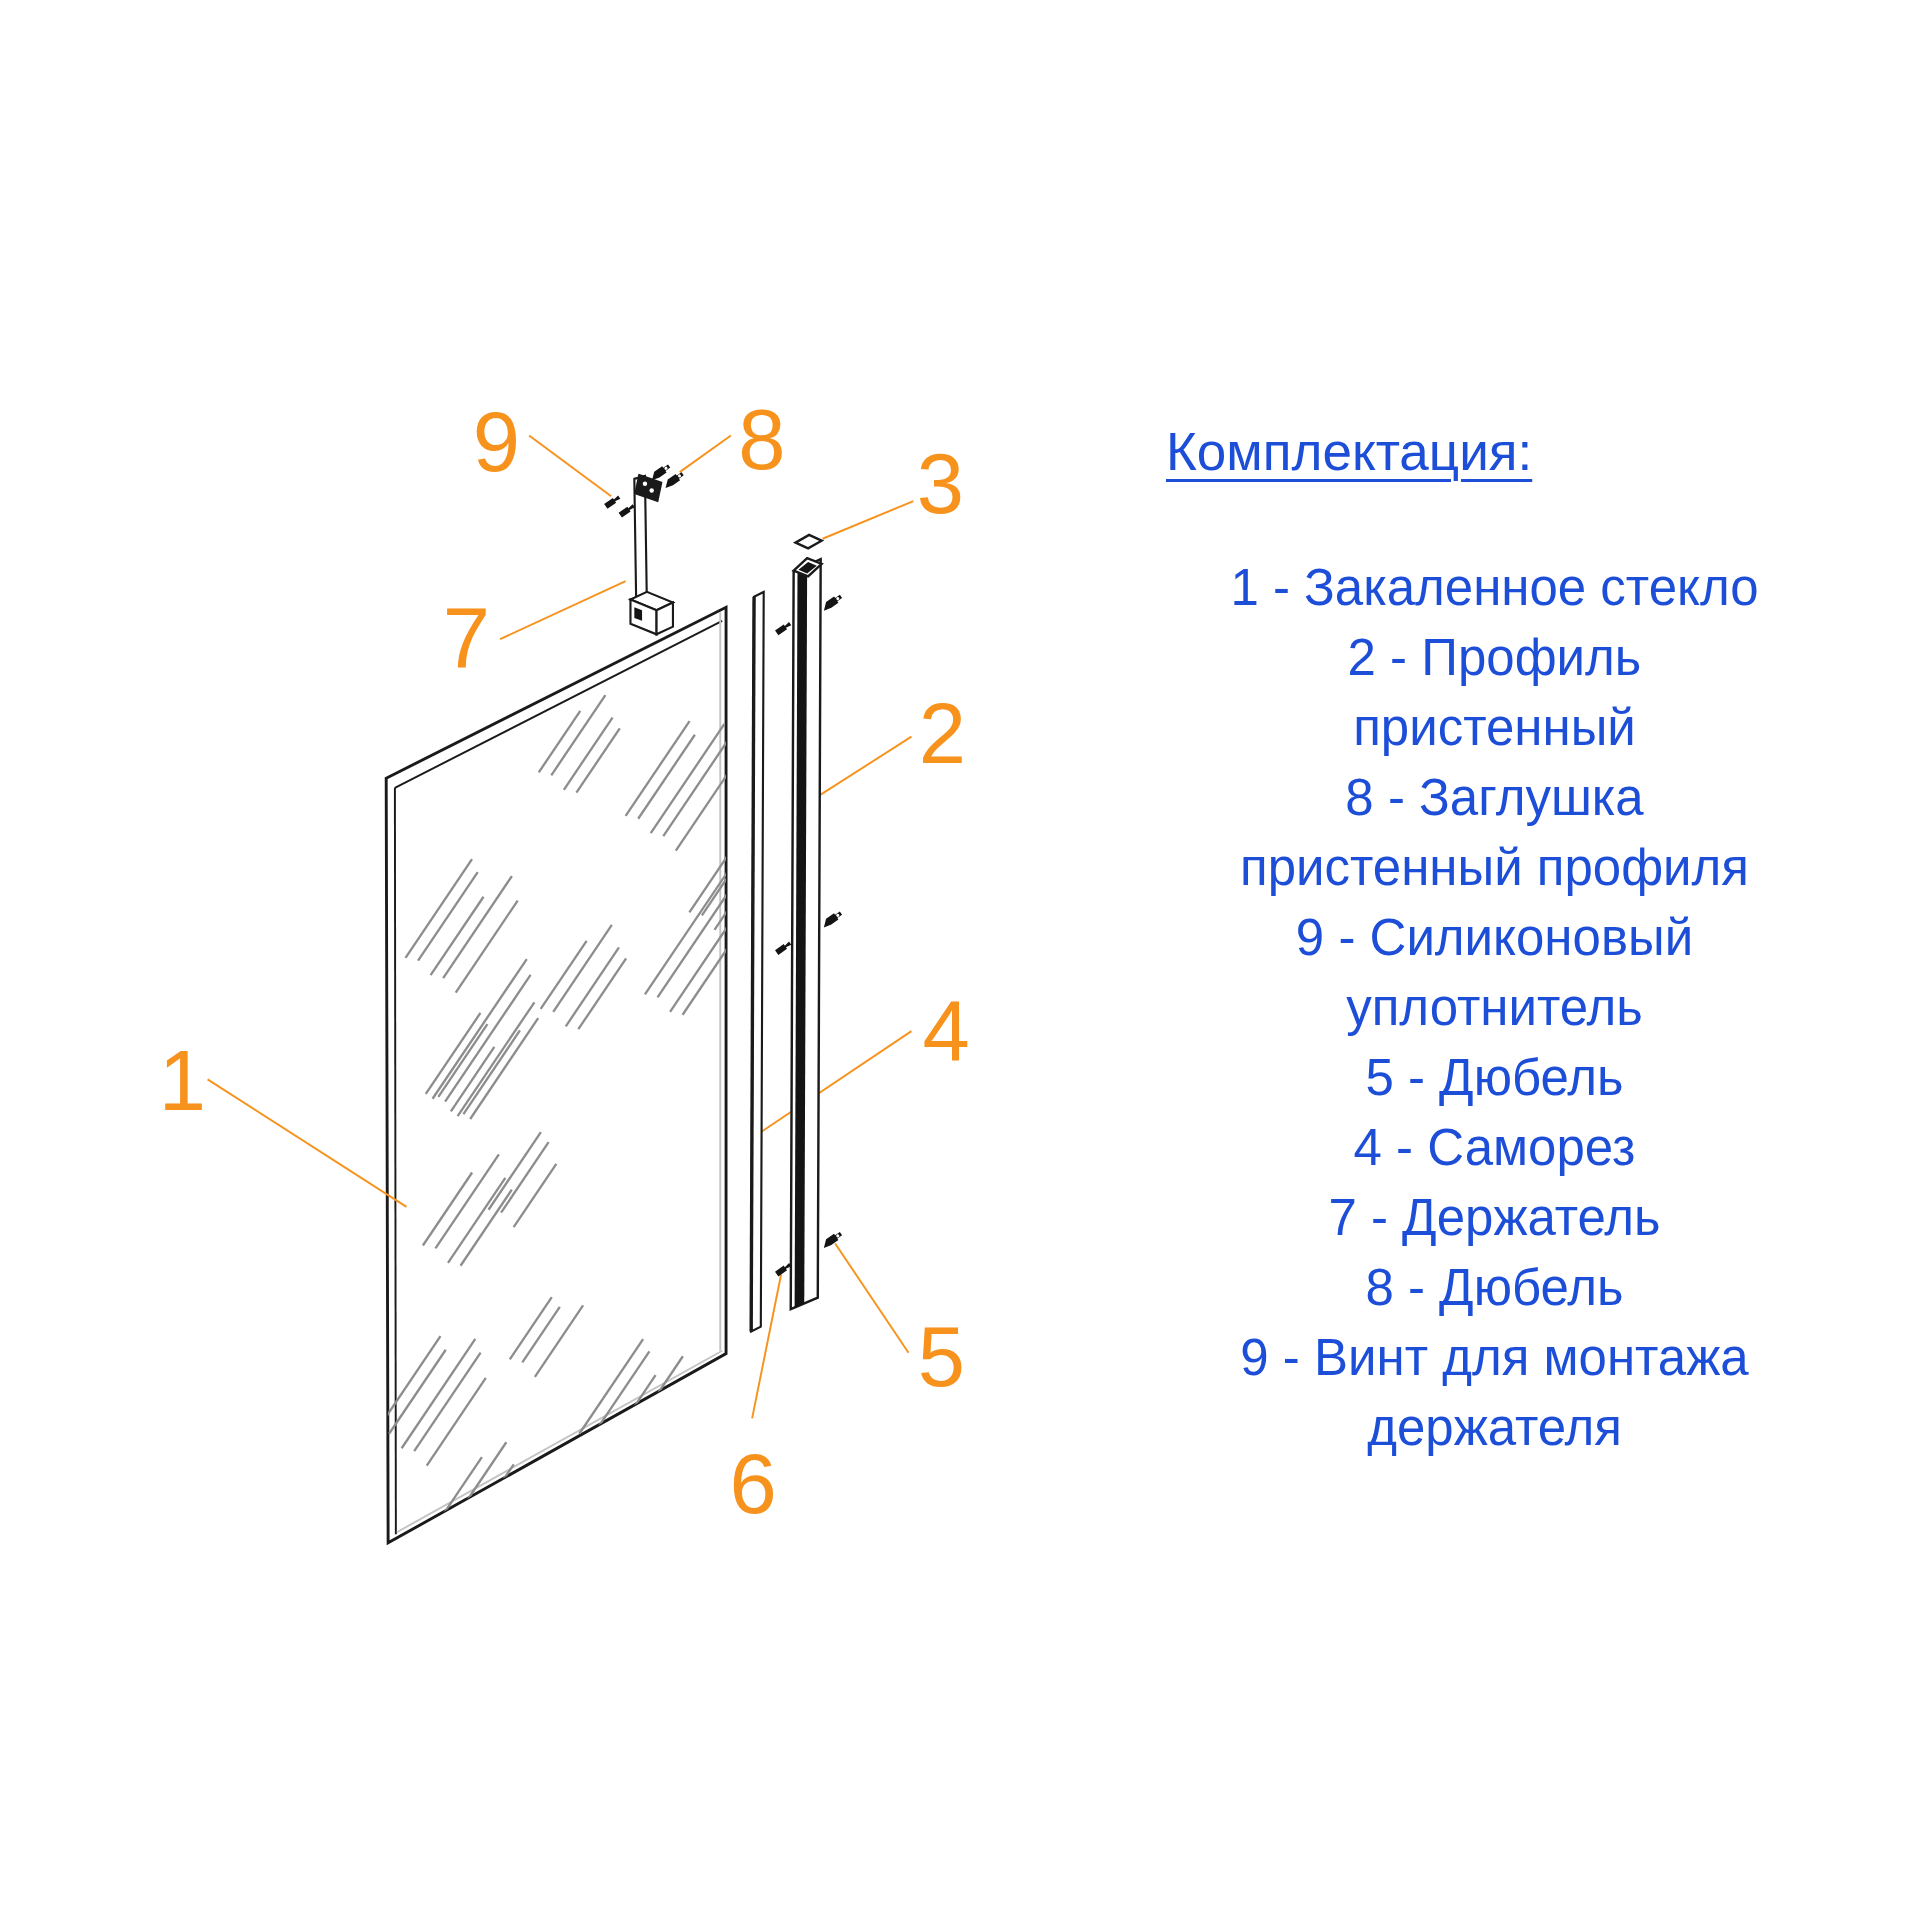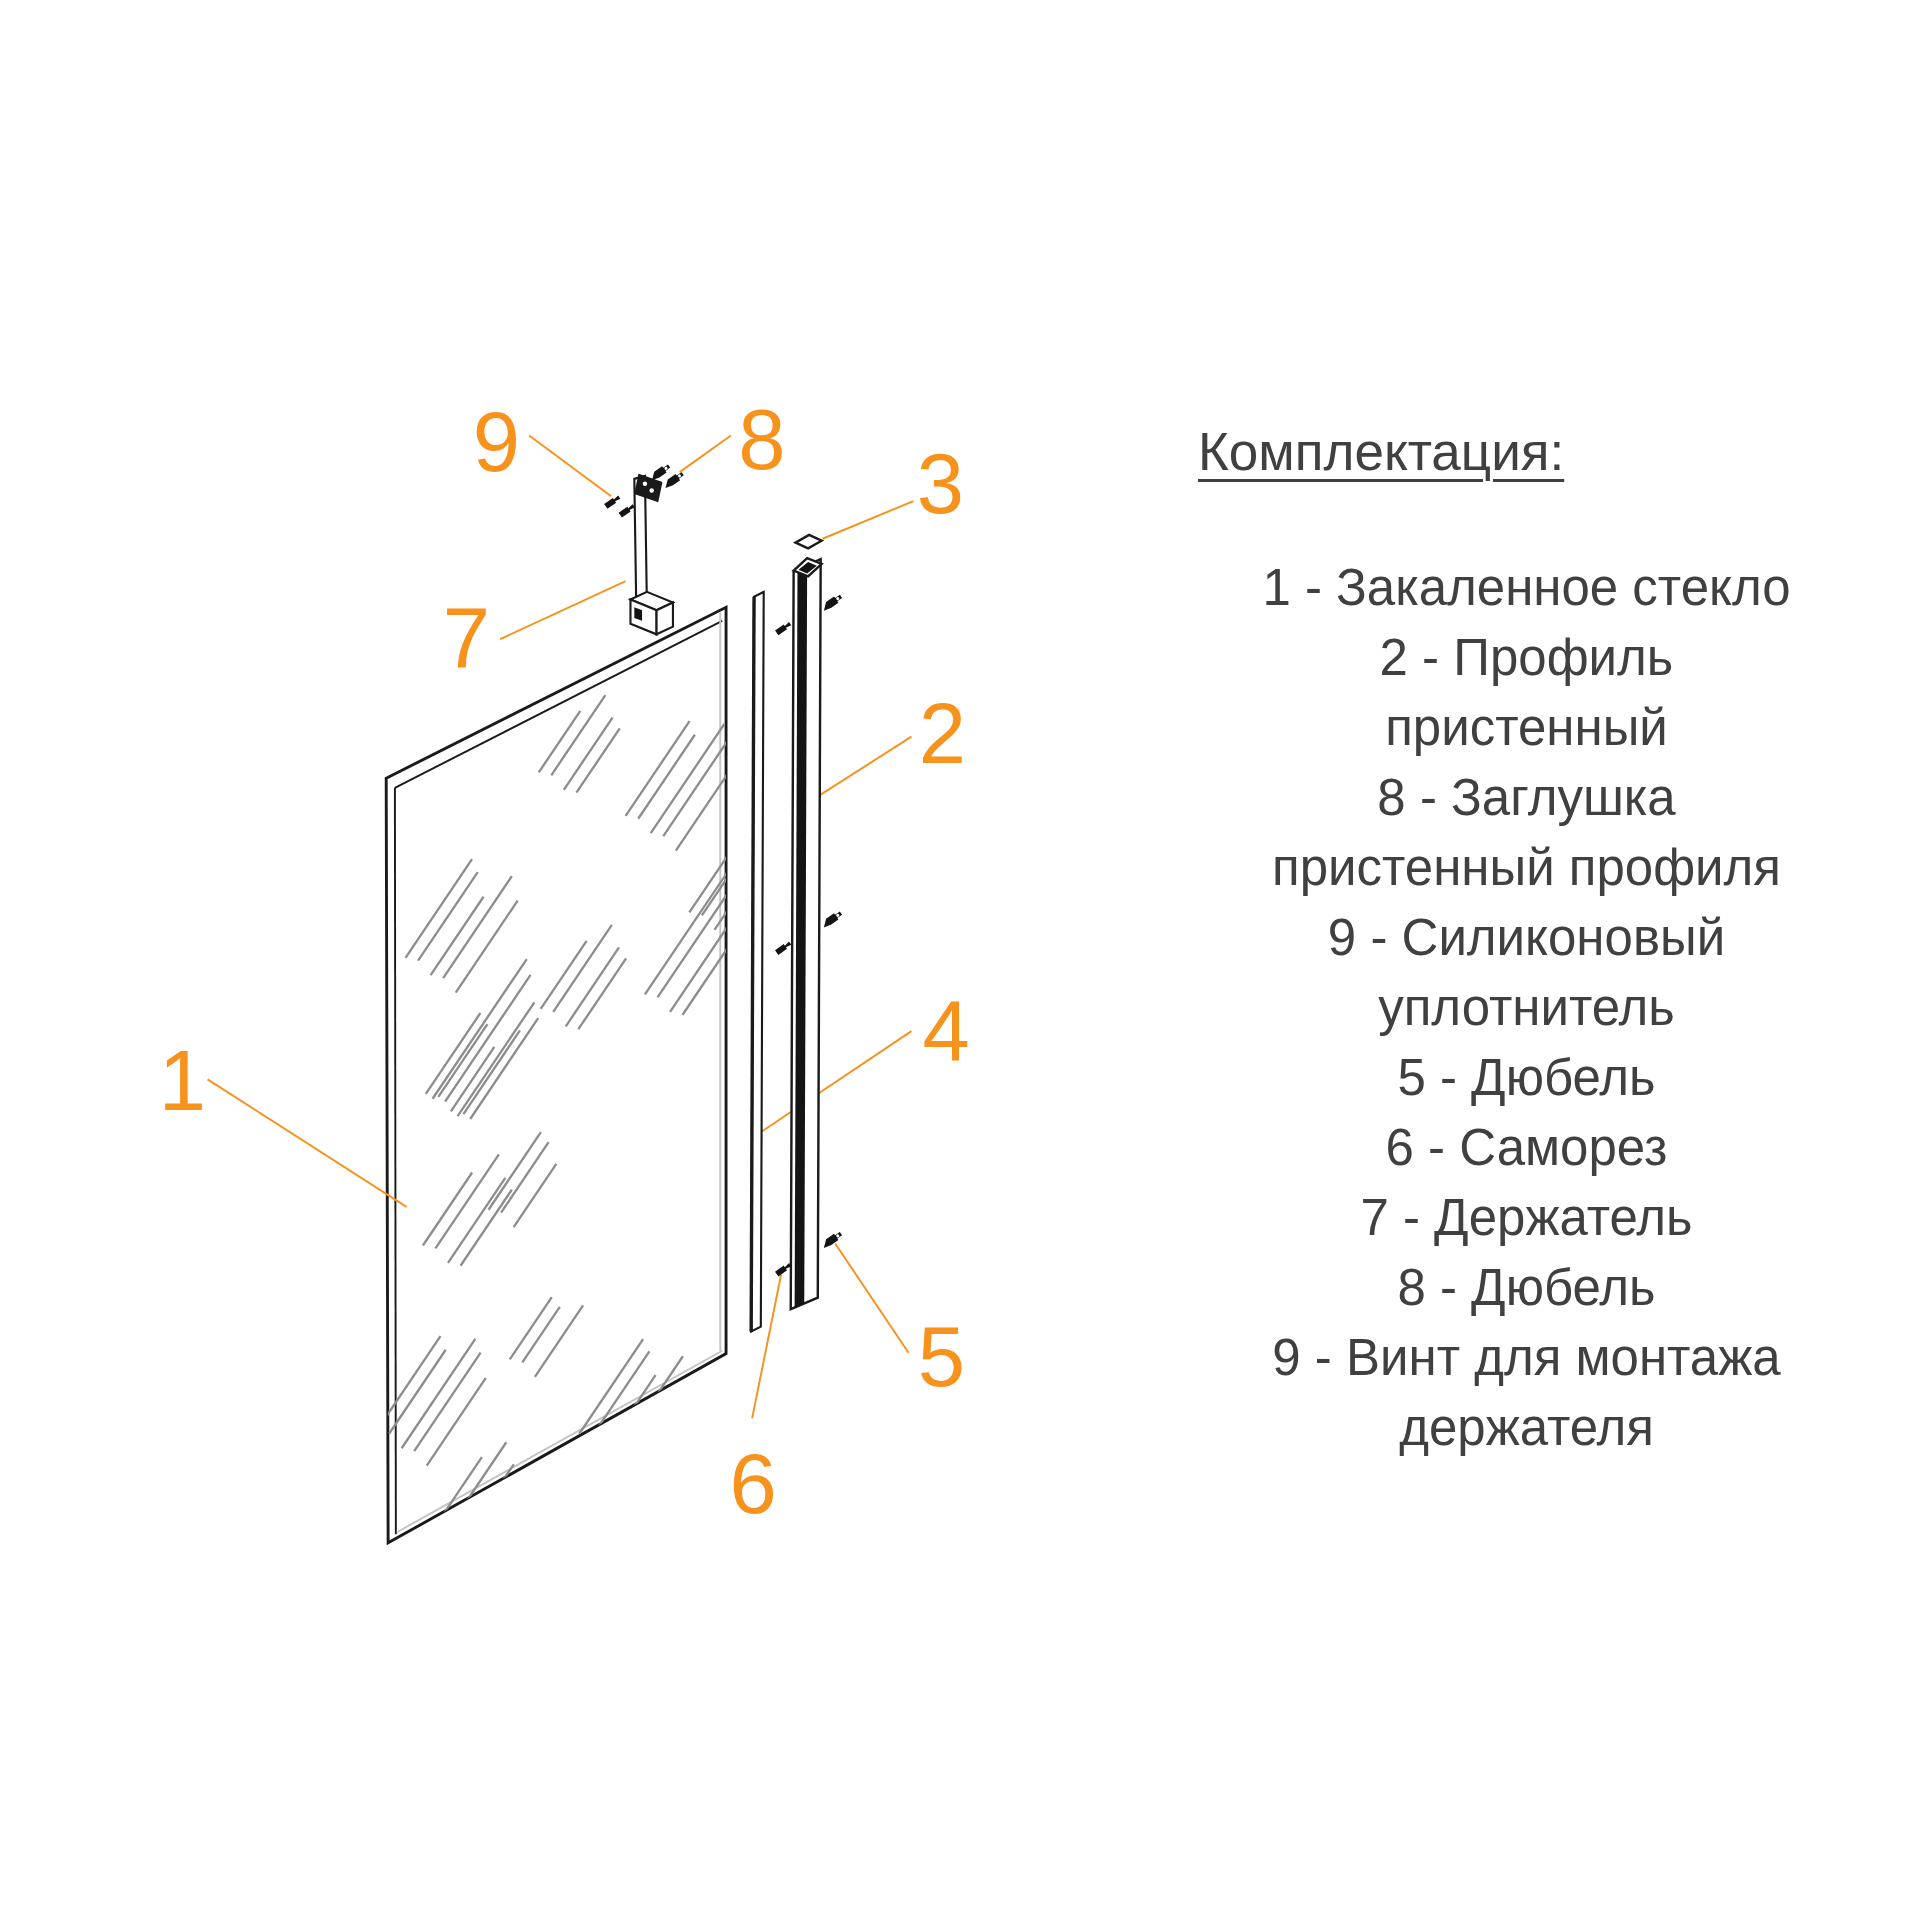--- a/index.html
+++ b/index.html
@@ -14,22 +14,21 @@
   .part-label{
     font-family:"Liberation Sans",sans-serif;
     font-size:88px;
     text-anchor:middle;
   }
   .legend{
     position:absolute;
     left:1166px;
     top:420px;
     width:657px;
-    color:#404040;
-    margin-left:32px;
+    color:#1d4ed8;
   }
   .legend-title{
     font-size:53px;
     line-height:64px;
     text-decoration:underline;
     text-decoration-thickness:2.9px;
     text-underline-offset:8.7px;
   }
   .legend-lines{
     margin-top:69px;
@@ -195,21 +194,21 @@
     <div class="legend-title">Комплектация:</div>
     <div class="legend-lines">
       <div>1 - Закаленное стекло</div>
       <div>2 - Профиль</div>
       <div>пристенный</div>
       <div>8 - Заглушка</div>
       <div>пристенный профиля</div>
       <div>9 - Силиконовый</div>
       <div>уплотнитель</div>
       <div>5 - Дюбель</div>
-      <div>6 - Саморез</div>
+      <div>4 - Саморез</div>
       <div>7 - Держатель</div>
       <div>8 - Дюбель</div>
       <div>9 - Винт для монтажа</div>
       <div>держателя</div>
     </div>
   </div>
 </div>
 
 
 </body></html>

